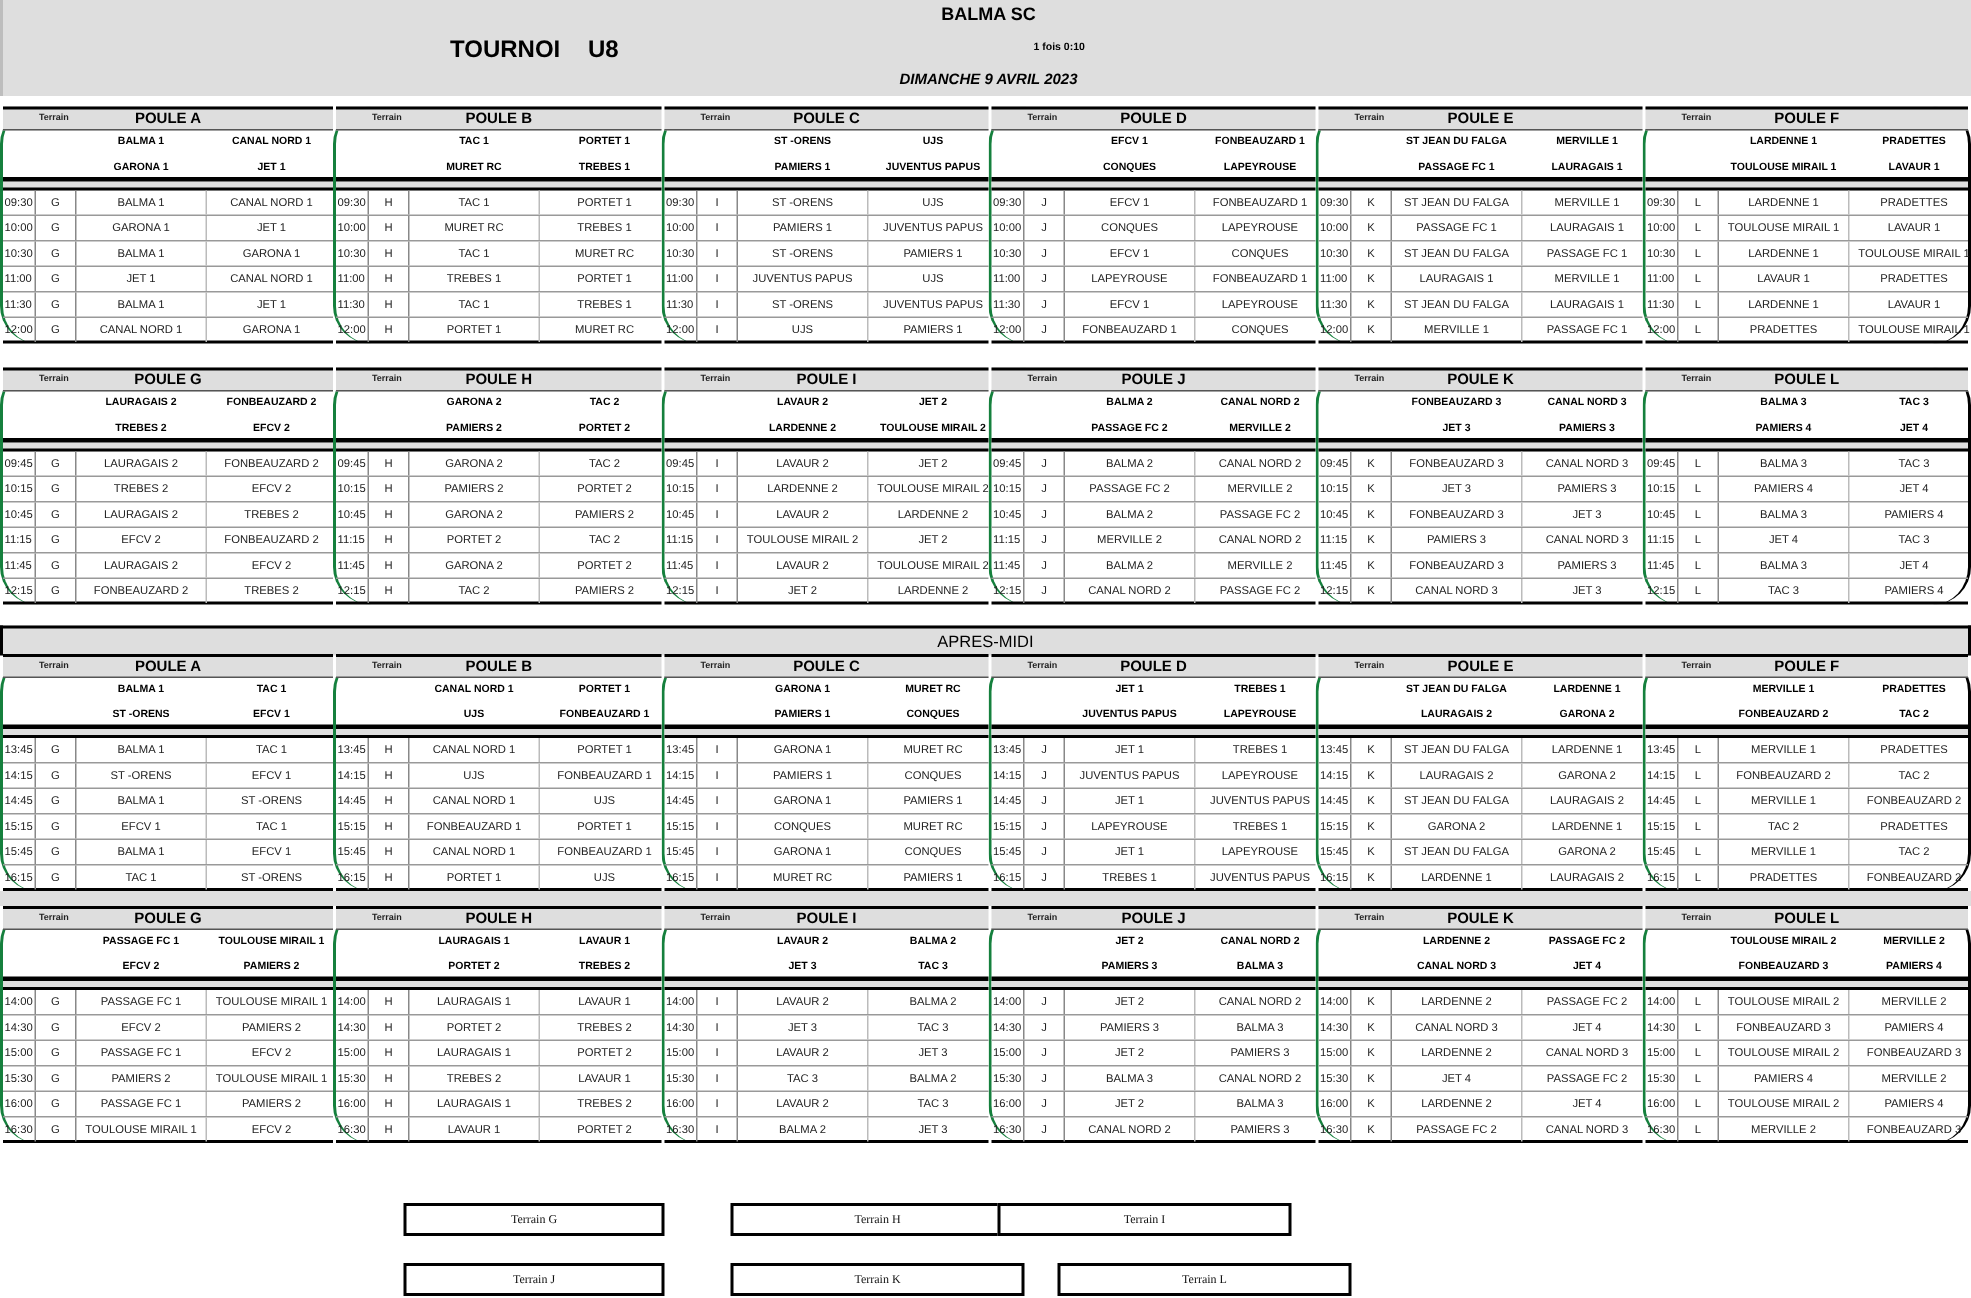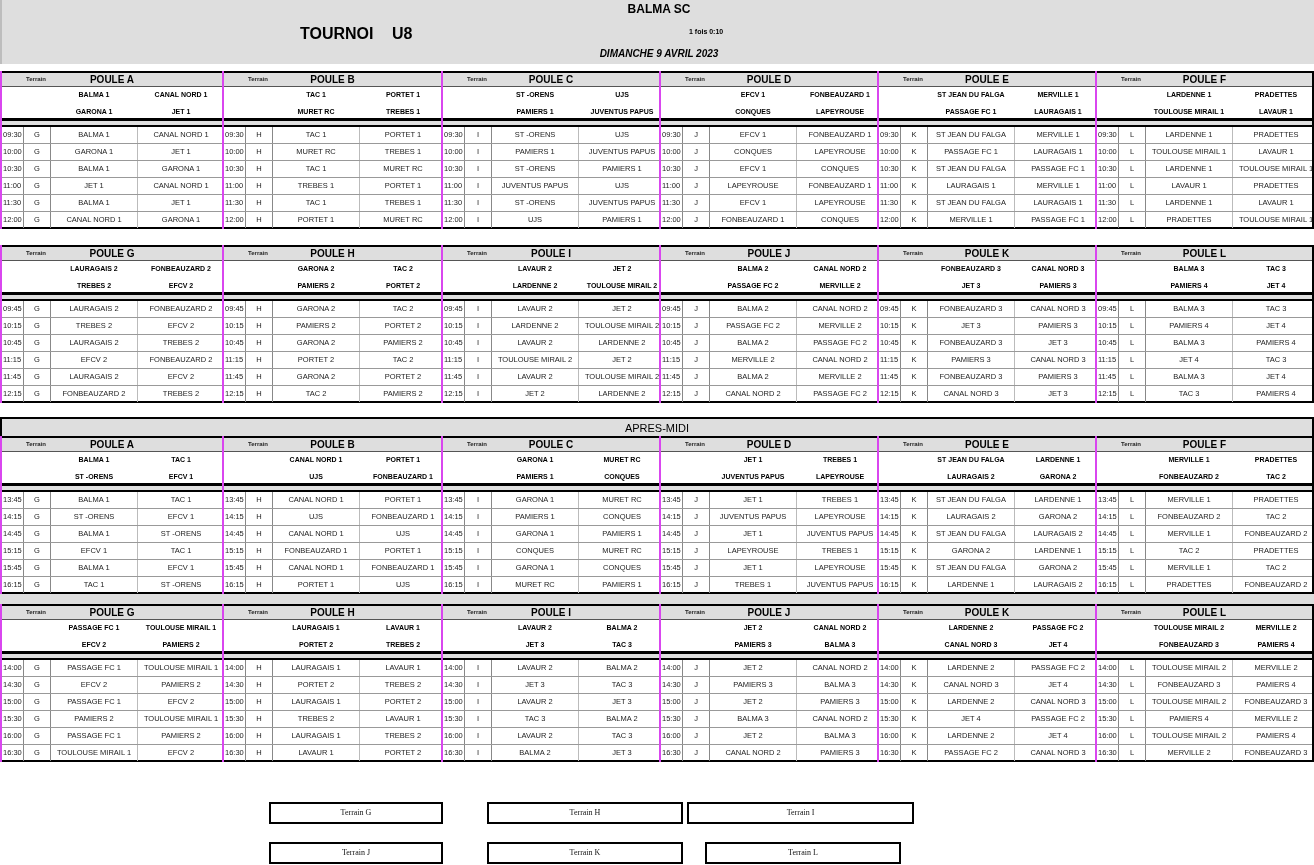--- a/index.html
+++ b/index.html
@@ -3,21 +3,21 @@
 <meta charset="utf-8">
 <style>
   * { box-sizing: border-box; margin: 0; padding: 0; }
   body { width: 1314px; height: 865px; background: #ffffff; font-family: "Liberation Sans", sans-serif; color: #000; position: relative; overflow: hidden; }
   .header { position: absolute; left: 0; top: 0; width: 1314px; height: 64px; background: #dedede; border-left: 2px solid #bdbdbd; }
   .club { position: absolute; left: 0; width: 1314px; top: 2px; text-align: center; font-weight: bold; font-size: 12px; }
   .tournoi { position: absolute; left: 298px; top: 25px; font-weight: bold; font-size: 16px; word-spacing: 14px; }
   .fois { position: absolute; left: 687px; top: 28px; font-size: 7px; font-weight: bold; }
   .date { position: absolute; left: 0; width: 1314px; top: 48px; text-align: center; font-weight: bold; font-style: italic; font-size: 10px; }
   .pblock { position: absolute; width: 1314px; }
-  .poule { position: absolute; top: 0; border-left: 2px solid #d946ef; }
+  .poule { position: absolute; top: 0; border-left: 2px solid #15803d; border-radius: 25px; }
   .poule.last { border-right: 2px solid #000; }
   .ptitle { height: 16px; background: #dedede; border-top: 2px solid #000; border-bottom: 1px solid #555; position: relative; }
   .ptitle .terrain { position: absolute; left: 24px; top: 3px; font-size: 6px; font-weight: bold; color: #222; }
   .ptitle .pname { position: absolute; left: 0; right: 0; top: 1px; text-align: center; font-size: 10px; font-weight: bold; }
   .teams { height: 34px; position: relative; border-bottom: 3px solid #000; }
   .teams .t { position: absolute; width: 86px; text-align: center; font-size: 7px; font-weight: bold; }
   .grey { height: 6px; background: #dedede; border-bottom: 2px solid #000; }
   .match { height: 17px; position: relative; border-bottom: 1px solid #999; font-size: 7.5px; }
   .match:last-child { border-bottom: 2px solid #000; }
   .match span { position: absolute; top: 0; height: 16px; line-height: 16px; text-align: center; color: #222; }
@@ -1274,17 +1274,17 @@
           <span class="h">MERVILLE 2</span>
           <span class="a">FONBEAUZARD 3</span>
         </div>
       </div>
     </div>
   </div>
 
 <div class="boxes">
   <div class="tbox" style="left:269px;top:802px;">Terrain G</div>
   <div class="tbox" style="left:487px;top:802px;width:196px;">Terrain H</div>
-  <div class="tbox" style="left:687px;top:802px;width:227px;">Terrain I</div>
+  <div class="tbox" style="left:665px;top:802px;width:196px;">Terrain I</div>
   <div class="tbox" style="left:269px;top:842px;">Terrain J</div>
   <div class="tbox" style="left:487px;top:842px;width:196px;">Terrain K</div>
   <div class="tbox" style="left:705px;top:842px;width:196px;">Terrain L</div>
 </div>
 
 </body></html>

